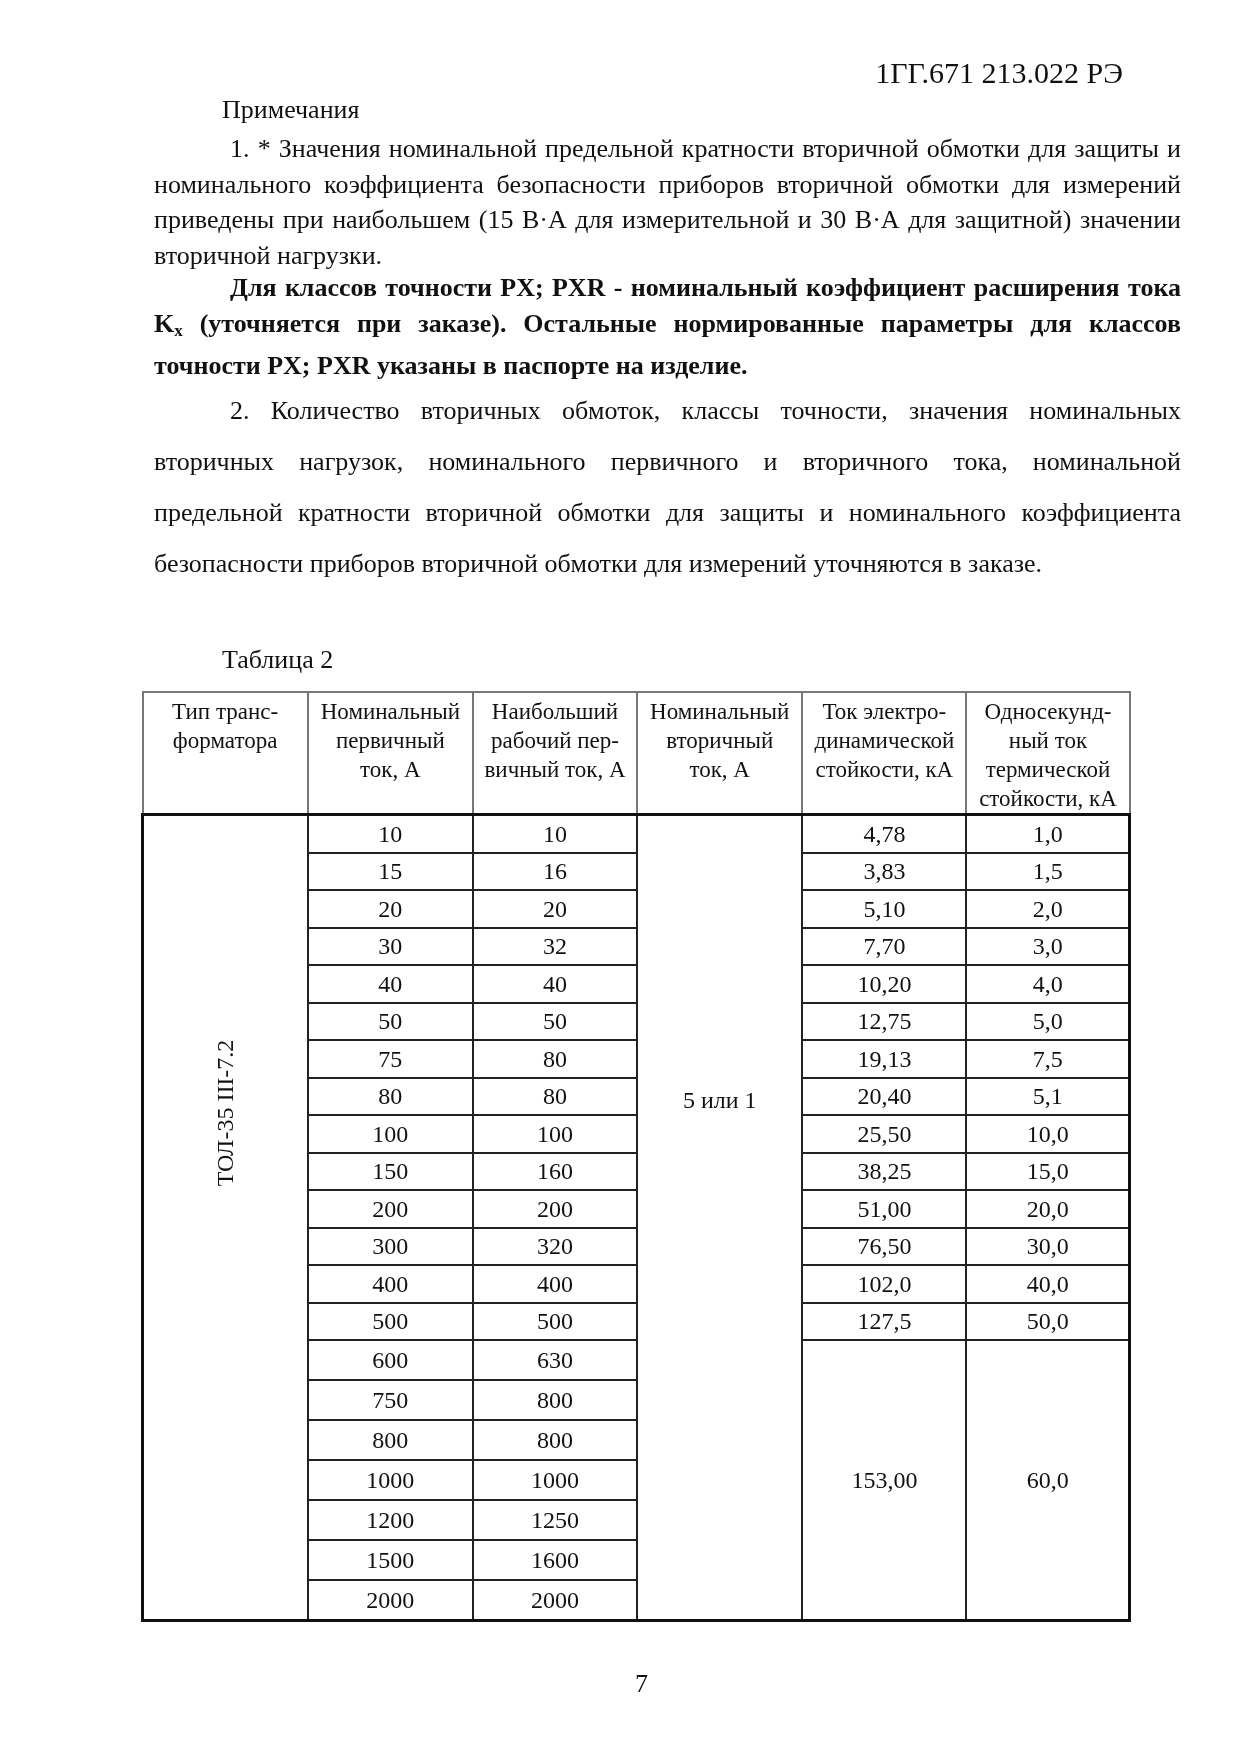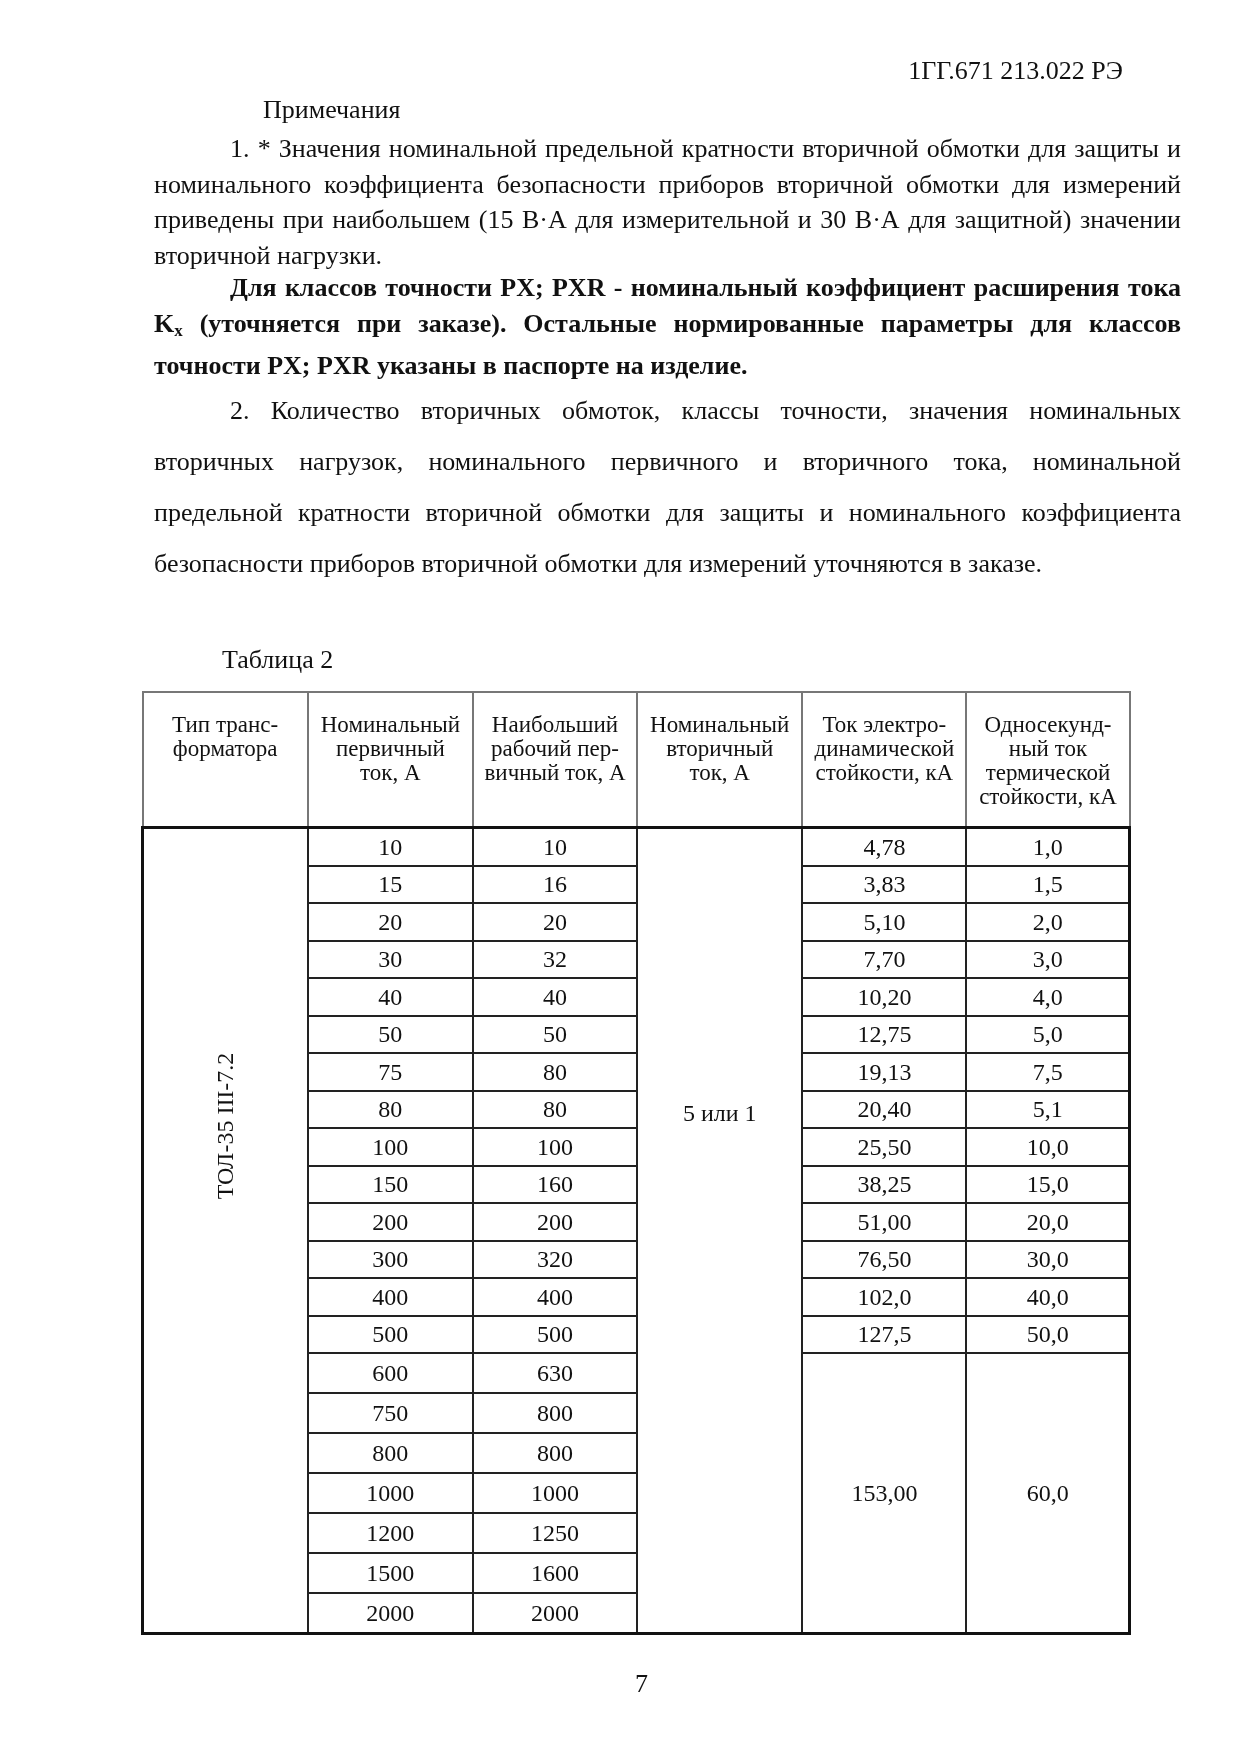--- a/index.html
+++ b/index.html
@@ -1,30 +1,30 @@
 <!DOCTYPE html>
 <html><head>
 <meta charset="utf-8">
 <style>
   html, body { margin: 0; padding: 0; background: #ffffff; }
   body { width: 1241px; height: 1755px; position: relative; overflow: hidden;
          font-family: "Liberation Serif", "DejaVu Serif", serif; color: #111; }
-  .doc-code { position: absolute; top: 56px; right: 118px; font-size: 26px; margin-left: 20px; }
+  .doc-code { position: absolute; top: 56px; right: 118px; font-size: 30px; margin-left: 20px; }
   .text-block { position: absolute; left: 154px; width: 1027px; font-size: 26px; line-height: 35.5px; text-align: justify; }
-  .notes-title { position: absolute; top: 95px; left: 222px; font-size: 26px; margin-left: 41px; }
+  .notes-title { position: absolute; top: 95px; left: 222px; font-size: 26px; }
   .p1 { top: 131px; }
   .p2 { top: 270px; font-weight: bold; }
   .p3 { top: 385px; line-height: 51px; }
   .indent { text-indent: 76px; }
   .table-caption { position: absolute; top: 645px; left: 222px; font-size: 26px; }
   table.spec { position: absolute; top: 691px; left: 141px; width: 990px;
                border-collapse: collapse; font-size: 24px; table-layout: fixed; }
   table.spec th, table.spec td { border: 2px solid #222; text-align: center; padding: 0; }
   table.spec thead th { border: 2px solid #777; font-weight: normal; vertical-align: top;
-                        line-height: 24px; padding-top: 20px; height: 113px; font-size: 23px; }
+                        line-height: 29px; padding-top: 4px; height: 113px; font-size: 23px; }
   table.spec tbody td { height: 35.5px; line-height: 30px; vertical-align: middle; }
   table.spec tbody tr.tall td { height: 38px; border-radius: 11px; }
   table.spec tbody { border: 3px solid #111; }
   td.type-cell { position: relative; }
   .rot { display: inline-block; transform: rotate(-90deg); white-space: nowrap; font-size: 24px; }
   .page-number { position: absolute; top: 1669px; left: 0; width: 1283px; text-align: center; font-size: 26px; }
   sub { font-size: 17px; vertical-align: -4px; }
 </style>
 </head>
 <body>

